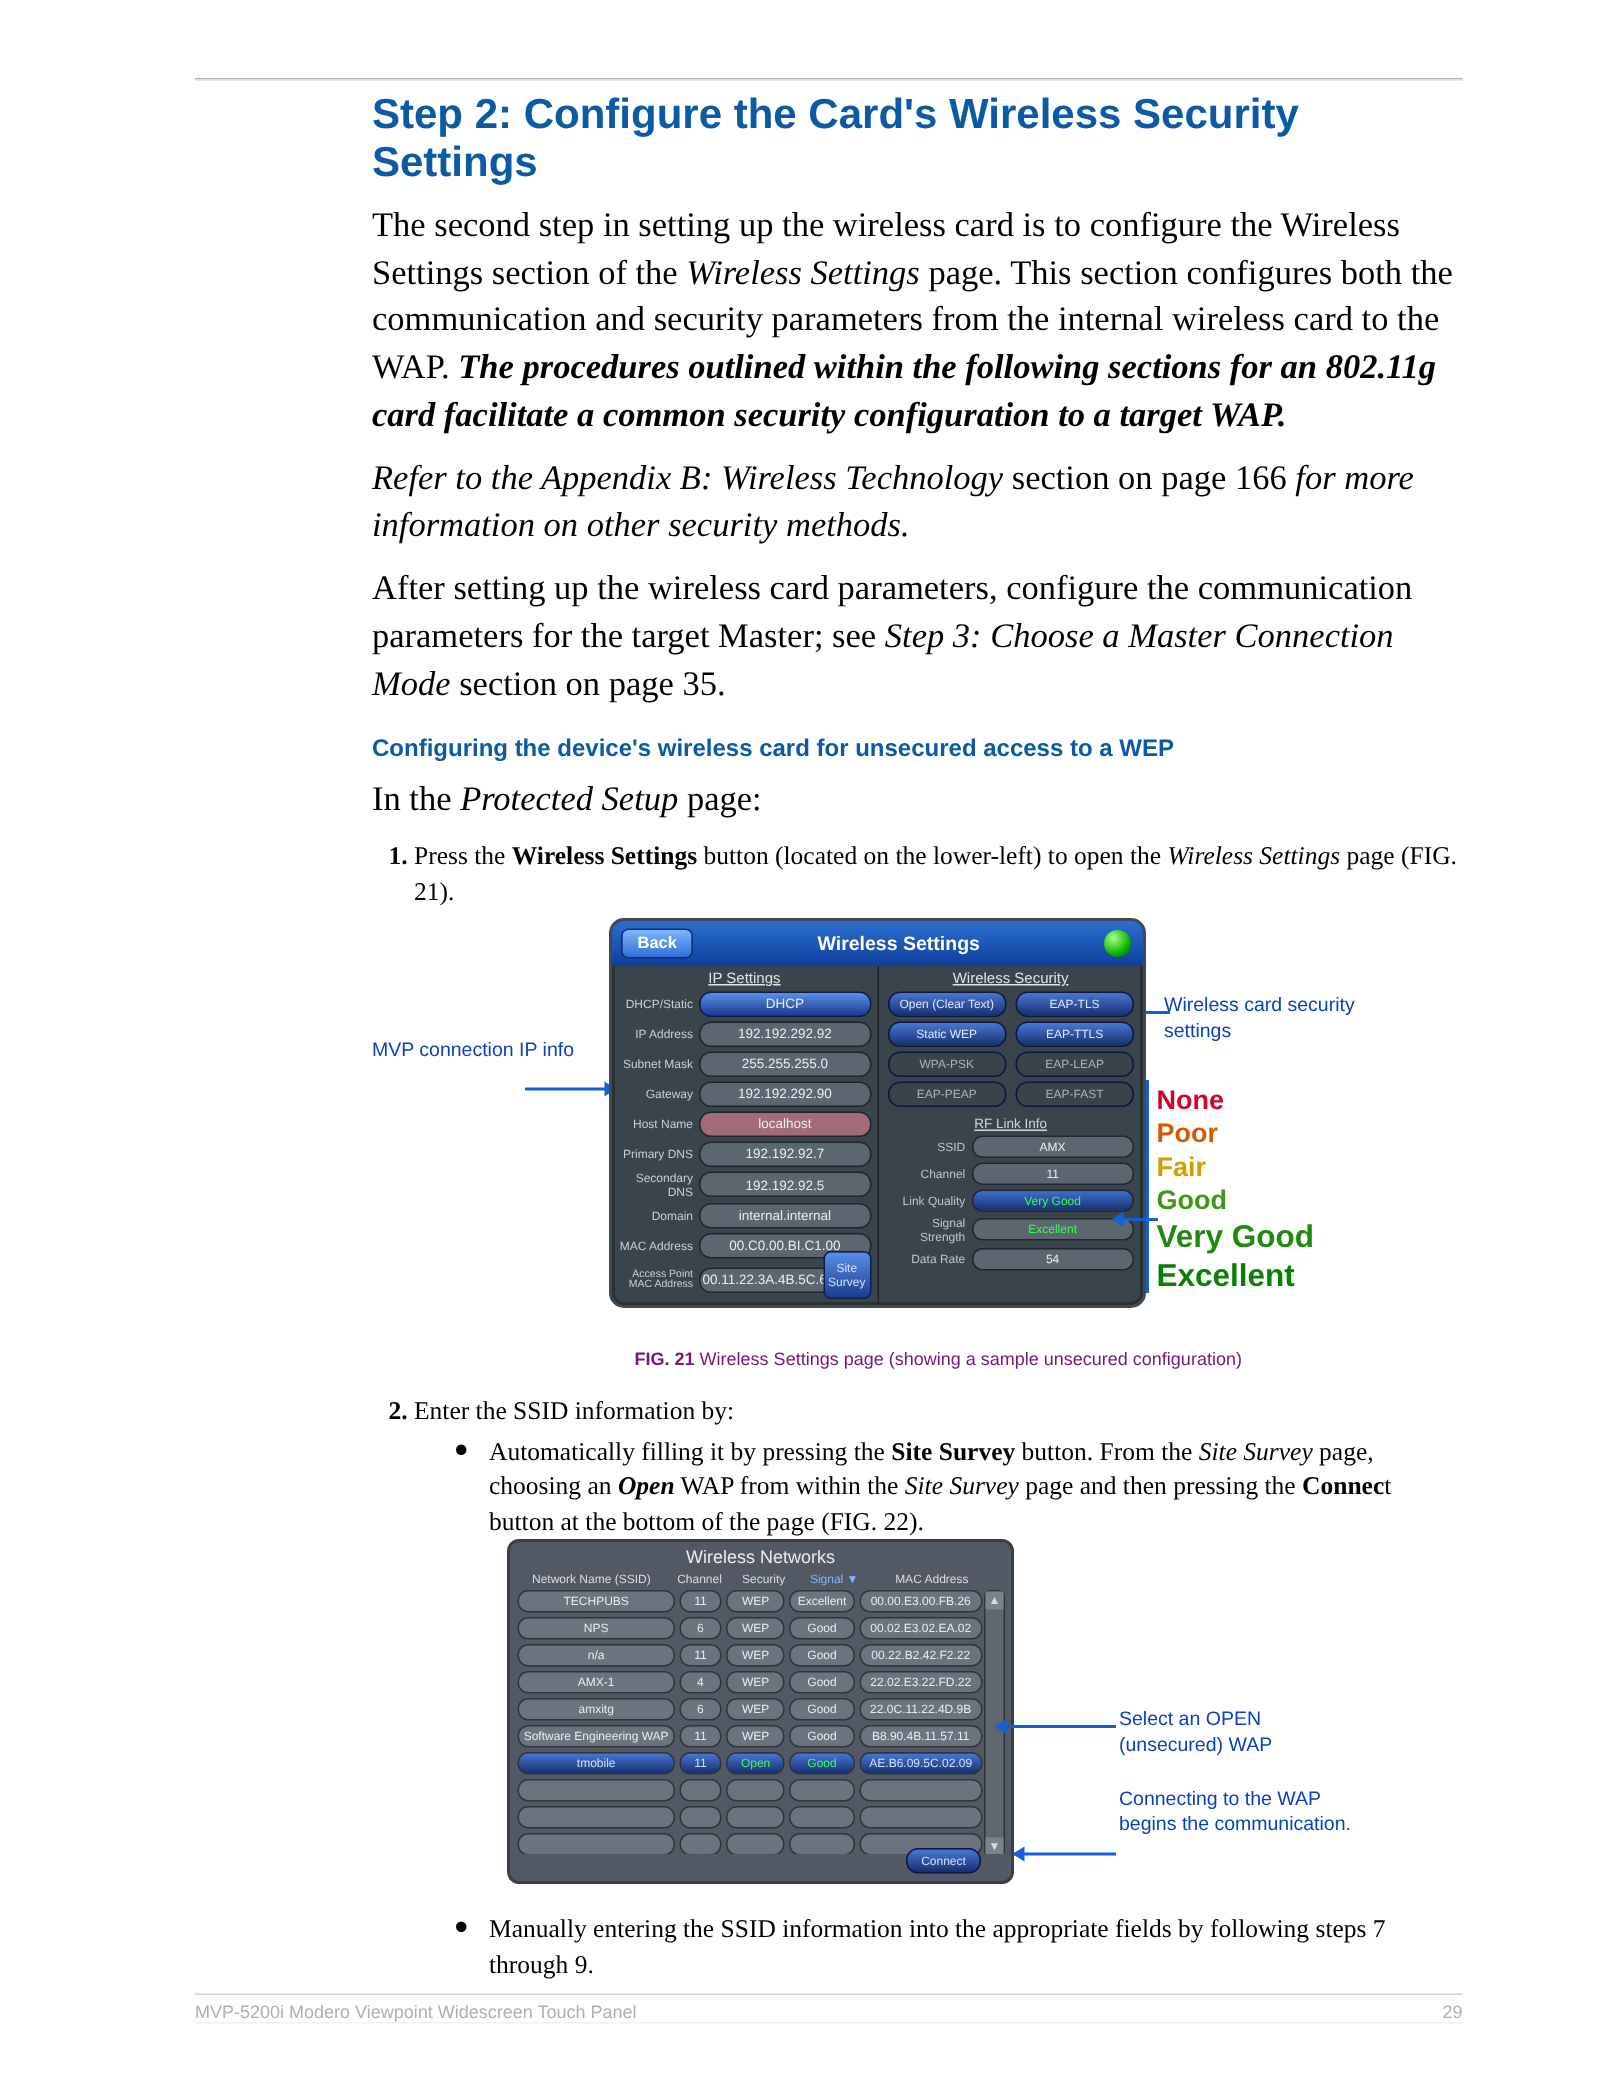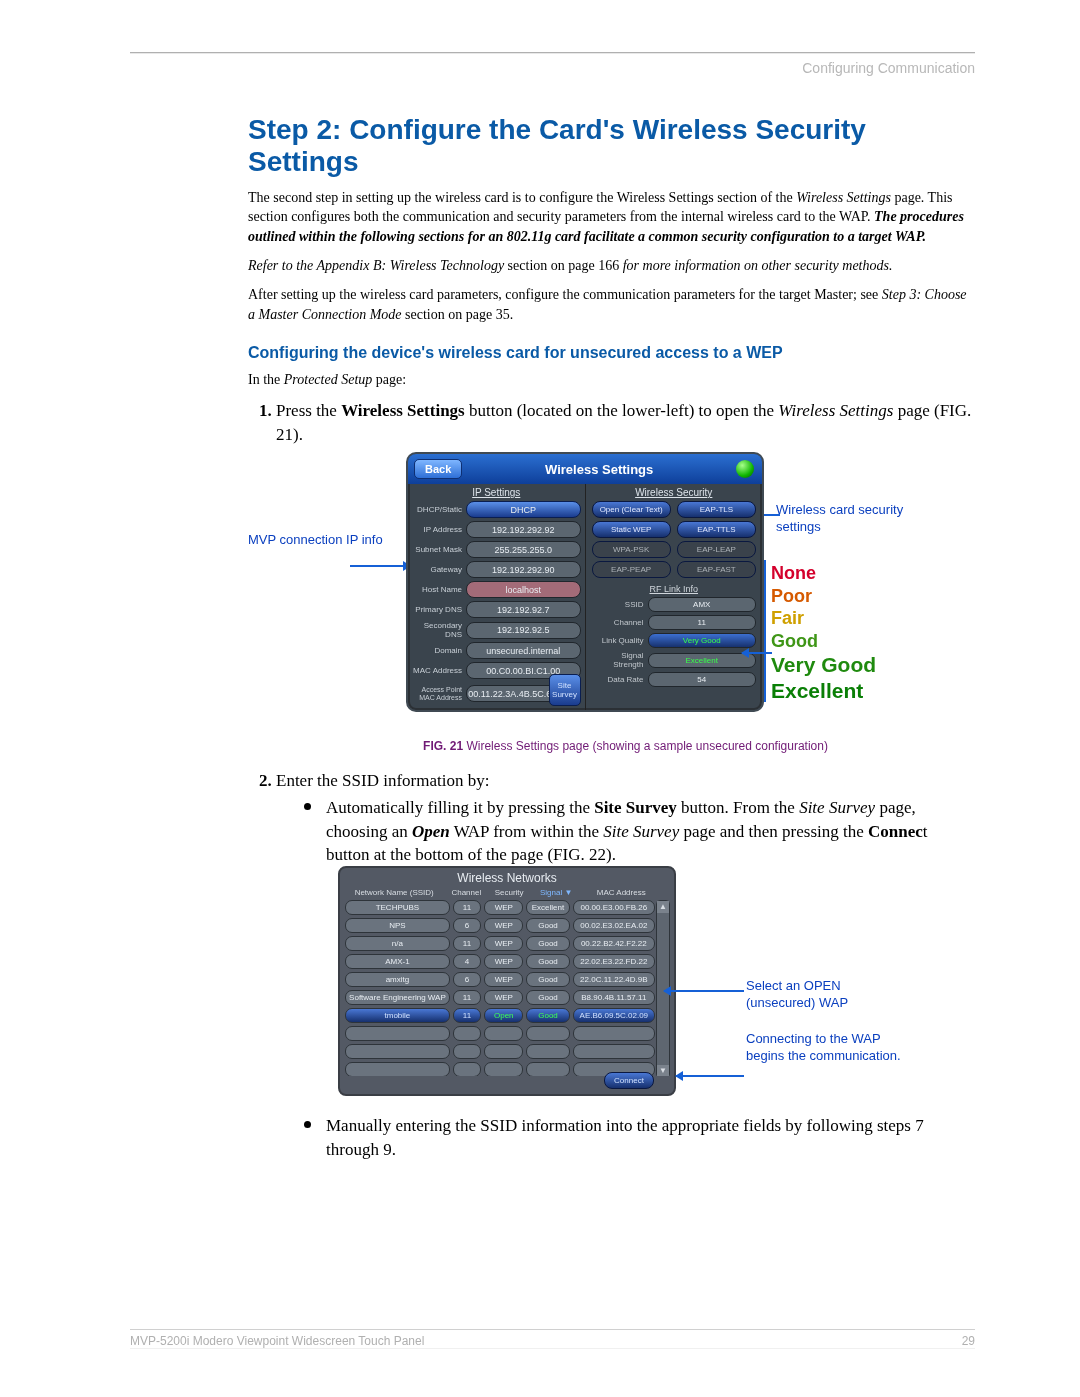--- a/index.html
+++ b/index.html
@@ -2,21 +2,21 @@
 <html><head>
 <meta charset="utf-8">
 <style>
   html,body{margin:0;padding:0;background:#fff;font-family:"Times New Roman",Times,serif;color:#000;}
   .page{width:1080px;height:1397px;position:relative;box-sizing:border-box;padding:52px 105px 60px 130px;}
   .rule{border-top:1px solid #b0b0b0;border-bottom:1px solid #e8e8e8;height:0;margin-bottom:6px;}
   .header-right{font-family:Helvetica,Arial,sans-serif;font-size:14px;color:#b8b8b8;text-align:right;margin-bottom:38px;}
   .content{margin-left:118px;margin-right:0;}
   h1{font-family:Helvetica,Arial,sans-serif;font-weight:bold;color:#0a5aa6;font-size:28px;margin:0 0 10px 0;}
   h2{font-family:Helvetica,Arial,sans-serif;font-weight:bold;color:#0a5aa6;font-size:16px;margin:20px 0 8px 0;}
-  p{font-size:14px;line-height:1.38;margin:0 0 10px 0;}
+  p{font-size:23px;line-height:1.38;margin:0 0 10px 0;}
   ol{font-size:17px;line-height:1.38;margin:0 0 10px 0;padding-left:28px;}
   ol>li{margin-bottom:8px;}
   ol>li::marker{font-weight:bold;}
   ul.bul{list-style:none;padding-left:50px;margin:4px 0 10px 0;}
   ul.bul>li{position:relative;margin-bottom:8px;font-size:17px;line-height:1.38;}
   ul.bul>li::before{content:"";position:absolute;left:-22px;top:7px;width:7px;height:7px;background:#000;border-radius:50%;}
   .figcap{font-family:Helvetica,Arial,sans-serif;font-size:12px;color:#701a75;margin:6px 0 14px 0;text-align:center;}
   .footer{position:absolute;left:130px;right:105px;bottom:48px;font-family:Helvetica,Arial,sans-serif;font-size:12px;color:#b0b0b0;display:flex;justify-content:space-between;border-top:1px solid #d0d0d0;border-bottom:1px solid #f0f0f0;padding-top:4px;}
   
   .fig21{position:relative;width:710px;height:280px;margin:6px 0 2px 0;}
@@ -79,21 +79,20 @@
   .netrow.sel .npill.sig{color:#3cff55;}
   .scroll{position:absolute;right:1px;top:0;width:12px;height:176px;background:#5e6670;border:1px solid #2e343a;border-radius:4px;}
   .scroll .up,.scroll .dn{height:12px;background:#7a828c;font:8px/12px Helvetica;color:#d8dde3;text-align:center;}
   .connect{position:absolute;right:20px;bottom:5px;height:15px;width:48px;border-radius:8px;background:linear-gradient(#4977d4,#16306e);border:1px solid #0a1840;font:8px Helvetica,Arial;color:#cfe0ff;display:flex;align-items:center;justify-content:center;}
 </style>
 </head>
 <body>
 
 <div class="page">
   <div class="rule"></div>
-  <div class="header-right">Configuring Communication</div>
 
   <div class="content">
     <h1>Step 2: Configure the Card's Wireless Security Settings</h1>
 
     <p>
       <span>The second step in setting up the wireless card is to configure the Wireless Settings section of the </span><i>Wireless Settings</i><span> page. This section configures both the communication and security parameters from the internal wireless card to the WAP. </span><b><i>The procedures outlined within the following sections for an 802.11g card facilitate a common security configuration to a target WAP.</i></b>
     </p>
     <p>
       <i>Refer to the Appendix B: Wireless Technology </i><span>section on page 166 </span><i>for more information on other security methods.</i>
     </p>
@@ -150,21 +149,21 @@
                 <div class="row">
                     <div class="lbl">Primary DNS</div>
                     <div class="pill">192.192.92.7</div>
                   </div>
                 <div class="row">
                     <div class="lbl">Secondary DNS</div>
                     <div class="pill">192.192.92.5</div>
                   </div>
                 <div class="row">
                     <div class="lbl">Domain</div>
-                    <div class="pill">unsecured.internal</div>
+                    <div class="pill">internal.internal</div>
                   </div>
                 <div class="row">
                     <div class="lbl">MAC Address</div>
                     <div class="pill">00.C0.00.BI.C1.00</div>
                   </div>
                 <div class="row" style="margin-top:6px;">
                     <div class="lbl" style="width:50px;font-size:7px;line-height:1.1;">Access Point MAC Address</div>
                     <div class="pill" style="flex:0 0 92px;">00.11.22.3A.4B.5C.6D</div>
                   </div>
                 <div class="sitebtn">Site Survey</div>

